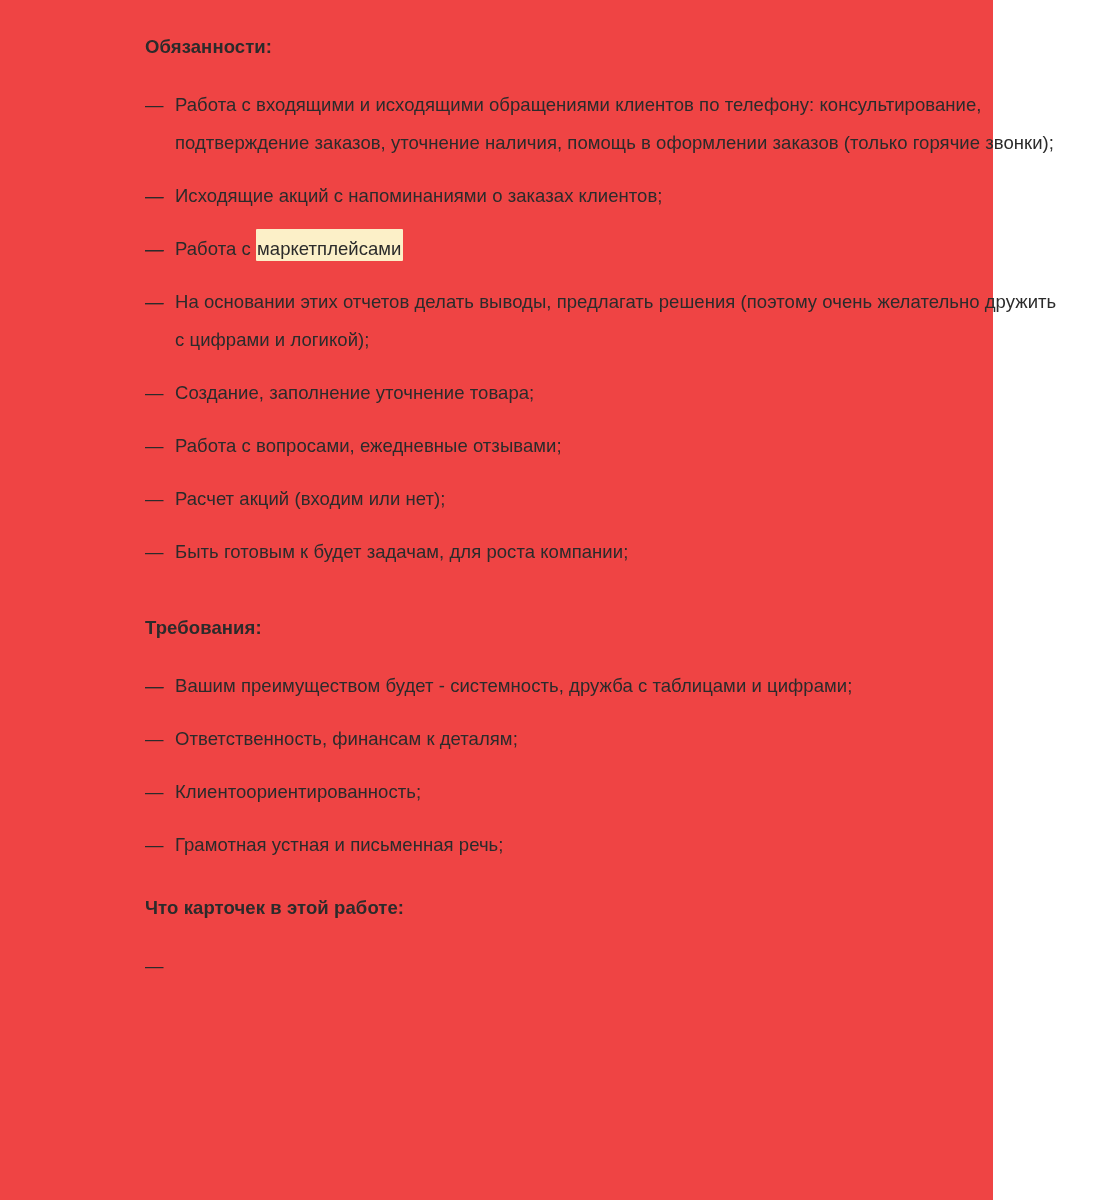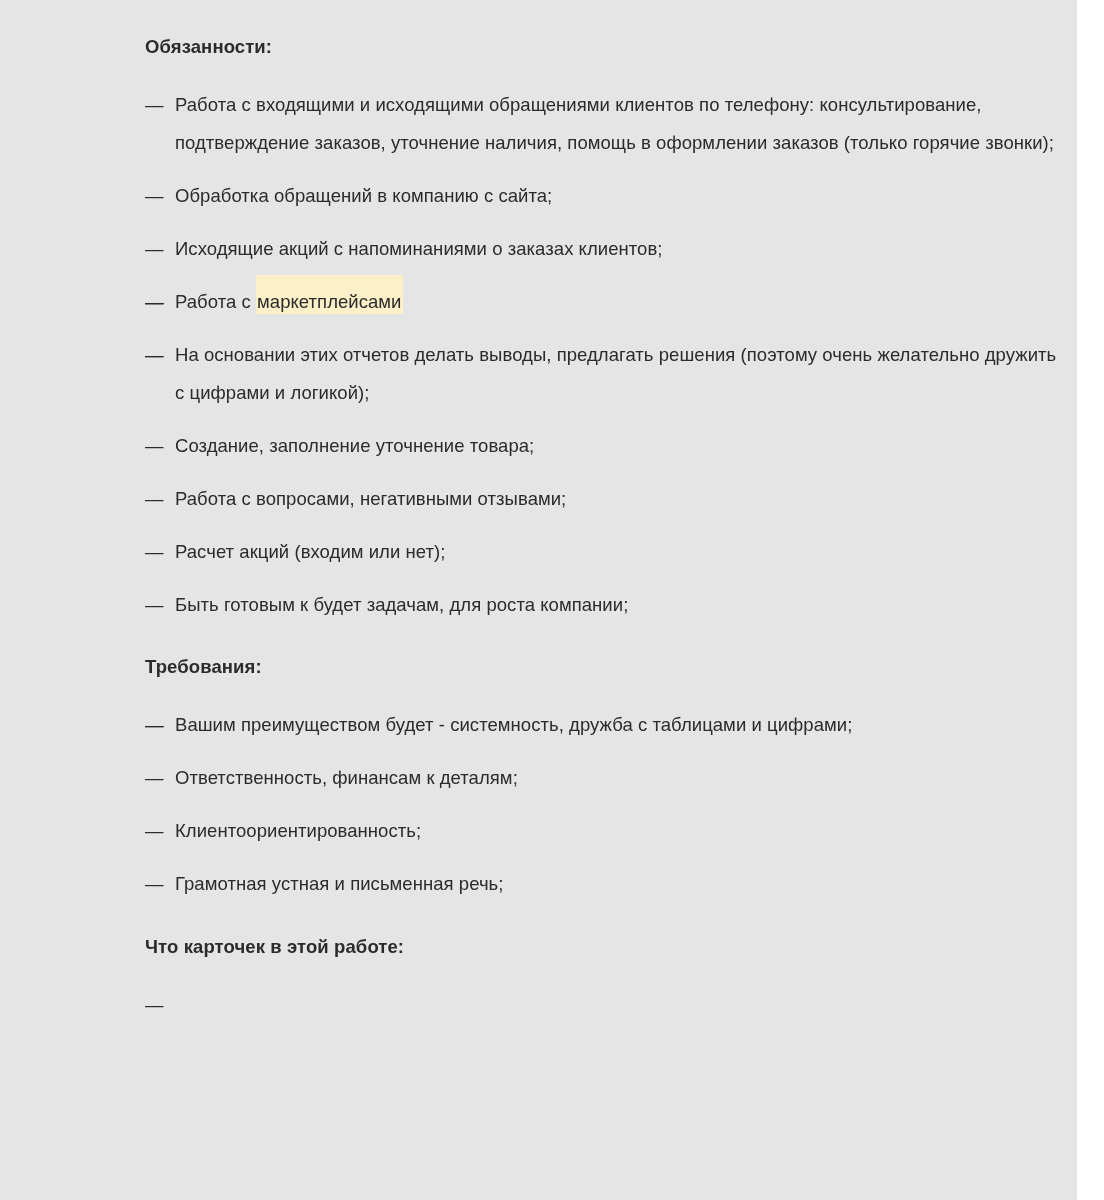--- a/index.html
+++ b/index.html
@@ -10,23 +10,23 @@
   body {
     width: 1104px;
     height: 1200px;
     overflow: hidden;
     font-family: "Liberation Sans", "DejaVu Sans", sans-serif;
     color: #2b2b2b;
     -webkit-font-smoothing: antialiased;
   }
   .page {
     position: relative;
-    width: 1077px;
+    width: 993px;
     height: 1200px;
-    background: #e5e5e5;
+    background: #ef4444;
     box-sizing: border-box;
     padding: 34px 39px 0 145px;
   }
   .content {
     width: 920px;
   }
   .section {
     display: block;
   }
   .section + .section {
@@ -35,21 +35,21 @@
   h2.heading {
     font-size: 18.5px;
     line-height: 26px;
     font-weight: bold;
     color: #2b2b2b;
     margin: 0;
     padding: 0;
     letter-spacing: 0.1px;
   }
   .section-1 h2.heading { margin-bottom: 26px; }
-  .section-2 h2.heading { margin-top: 30px; margin-bottom: 26px; }
+  .section-2 h2.heading { margin-top: 44px; margin-bottom: 26px; }
   .section-3 h2.heading { margin-top: 31px; margin-bottom: 26px; }
 
   ul.bullets {
     list-style: none;
     margin: 0;
     padding: 0;
   }
   ul.bullets li {
     position: relative;
     padding-left: 30px;
@@ -66,41 +66,40 @@
   ul.bullets li .dash {
     position: absolute;
     left: 0;
     top: 0;
     color: #2b2b2b;
     font-size: 18.5px;
     line-height: 38px;
   }
   .hl {
     background-color: #fcf0c8;
-    padding: 16px 1px 2px 1px;
+    padding: 9px 1px 2px 1px;
     border-radius: 1px;
     color: #2b2b2b;
   }
 </style>
 </head>
 <body>
 
 <div class="page">
   <div class="content">
 
     <section class="section section-1">
       <h2 class="heading">Обязанности:</h2>
       <ul class="bullets">
         <li>
           <span class="dash">—</span>
           <span>Работа с входящими и исходящими обращениями клиентов по телефону: консультирование, подтверждение заказов, уточнение наличия, помощь в оформлении заказов (только горячие звонки);</span>
         </li>
         <li>
           <span class="dash">—</span>
-          <span>Обработка обращений в компанию с сайта;</span>
         </li>
         <li>
           <span class="dash">—</span>
           <span>Исходящие акций с напоминаниями о заказах клиентов;</span>
         </li>
         <li>
           <span class="dash">—</span>
         </li>
         <li>
           <span class="dash">—</span>
@@ -115,21 +114,21 @@
         <li>
           <span class="dash">—</span>
           <span>На основании этих отчетов делать выводы, предлагать решения (поэтому очень желательно дружить с цифрами и логикой);</span>
         </li>
         <li>
           <span class="dash">—</span>
           <span>Создание, заполнение уточнение товара;</span>
         </li>
         <li>
           <span class="dash">—</span>
-          <span>Работа с вопросами, негативными отзывами;</span>
+          <span>Работа с вопросами, ежедневные отзывами;</span>
         </li>
         <li>
           <span class="dash">—</span>
           <span>Расчет акций (входим или нет);</span>
         </li>
         <li>
           <span class="dash">—</span>
           <span>Быть готовым к будет задачам, для роста компании;</span>
         </li>
       </ul>

